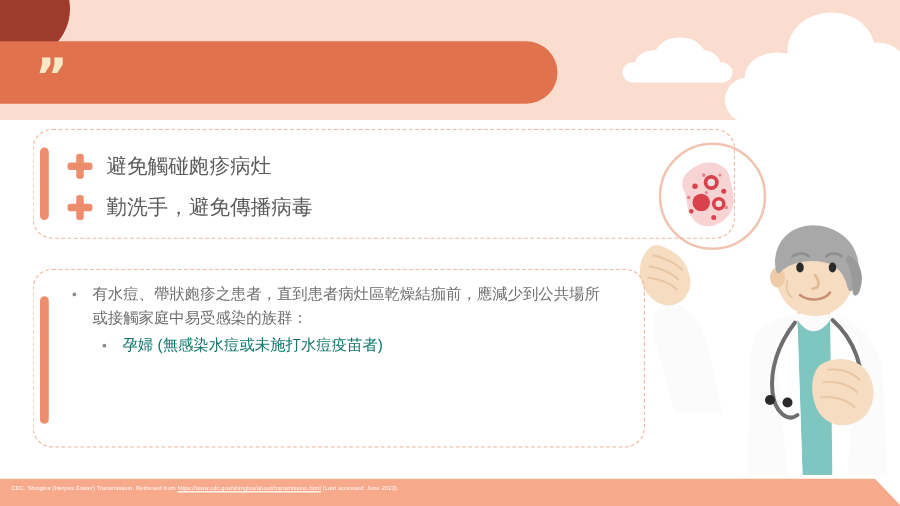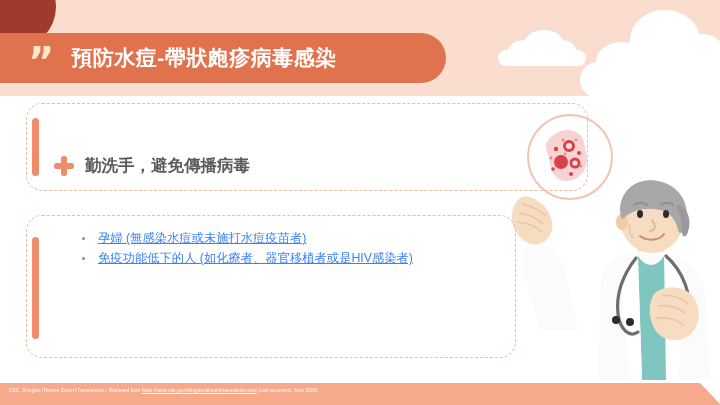--- a/index.html
+++ b/index.html
@@ -121,21 +121,21 @@
     border-radius: 2.5px;
   }
   .plus-icon::before { left: 7px; top: 0;   width: 6px;  height: 20px; }
   .plus-icon::after  { left: 0;   top: 7px; width: 20px; height: 6px; }
   .hl-text {
     font-size: 16.5px;
     color: #5B5B5B;
     white-space: nowrap;
   }
   #hl-0 { top: 122px; }
-  #hl-1 { top: 155px; font-weight: bold; }
+  #hl-1 { top: 155px; }
 
   
   .bullets {
     position: absolute;
     left: 52px;
     top: 226px;
     width: 440px;
   }
   .bullet-l1 {
     position: relative;
@@ -150,24 +150,23 @@
     position: absolute;
     left: 6px; top: 8px;
     width: 3px; height: 3px;
     border-radius: 50%;
     background: #8A8A8A;
   }
   .sub-list { margin-top: 3px; }
   .bullet-l2 {
     position: relative;
     padding-left: 46px;
-    color: #3b82f6;
+    color: #0f766e;
     font-size: 12.3px;
     line-height: 1.62;
-    text-decoration: underline;
   }
   .bullet-l2::before {
     content: "";
     position: absolute;
     left: 30px; top: 8px;
     width: 3px; height: 3px;
     border-radius: 50%;
     background: #8A8A8A;
   }
 
@@ -225,21 +224,20 @@
     <div class="cloud cloud-b"></div>
     <div class="cloud cloud-c"></div>
     <div class="cloud mount-base"></div>
     <div class="cloud mount-b"></div>
     <div class="cloud mount-c"></div>
     <div class="cloud mount-a"></div>
   </div>
 
   <div class="title-banner">
     <span class="quote-mark">”</span>
-    <span class="title-text">預防水痘-帶狀皰疹病毒感染</span>
   </div>
 
   <div class="rash-circle">
     <svg class="rash-svg" width="82" height="82" viewBox="0 0 82 82">
       <path d="M30 16 C40 11, 54 16, 55 27 C57 38, 61 46, 54 56 C47 66, 33 68, 26 60 C19 52, 22 44, 18 36 C14 27, 21 20, 30 16 Z" fill="#F8D3D3"></path>
       <circle cx="40" cy="30" r="6" fill="#D8424B"></circle>
       <circle cx="40" cy="30" r="3" fill="#F0E2E2"></circle>
       <circle cx="32" cy="46" r="7" fill="#D8424B"></circle>
       <circle cx="46" cy="47" r="5.5" fill="#D8424B"></circle>
       <circle cx="46" cy="47" r="2.6" fill="#F0E2E2"></circle>
@@ -299,32 +297,36 @@
 
     <path d="M186 112 C198 104, 216 106, 224 118 C232 130, 230 148, 218 156 C206 164, 190 160, 184 148 C178 136, 178 120, 186 112 Z" fill="#F6DCC0"></path>
     <path d="M192 116 C202 114, 212 118, 218 124" stroke="#E8C6A4" stroke-width="1.5" fill="none"></path>
     <path d="M188 126 C198 124, 210 128, 216 134" stroke="#E8C6A4" stroke-width="1.5" fill="none"></path>
     <path d="M186 138 C196 136, 208 140, 214 146" stroke="#E8C6A4" stroke-width="1.5" fill="none"></path>
   </svg>
 
   <div class="dash-box" id="box-top"></div>
   <div class="accent-bar" id="bar-top"></div>
 
+  <div class="hl-row" id="hl-0">
+    <span class="plus-icon"></span>
+    <span class="hl-text">避免觸碰皰疹病灶</span>
+  </div>
   <div class="hl-row" id="hl-1">
     <span class="plus-icon"></span>
     <span class="hl-text">勤洗手，避免傳播病毒</span>
   </div>
 
   <div class="dash-box" id="box-body"></div>
   <div class="accent-bar" id="bar-body"></div>
 
   <div class="bullets">
+    <div class="bullet-l1">有水痘、帶狀皰疹之患者，直到患者病灶區乾燥結痂前，應減少到公共場所或接觸家庭中易受感染的族群：</div>
     <div class="sub-list">
       <div class="bullet-l2">孕婦 (無感染水痘或未施打水痘疫苗者)</div>
-      <div class="bullet-l2">免疫功能低下的人 (如化療者、器官移植者或是HIV感染者)</div>
     </div>
   </div>
 
   <div class="footer-bar">
     <div class="footer-text"><span>CDC. Shingles (Herpes Zoster) Transmission. Retrieved from </span><a class="footer-link" href="#">https://www.cdc.gov/shingles/about/transmission.html</a><span> (Last accessed: June 2023)</span></div>
   </div>
 
 </div>
 
 </body></html>

